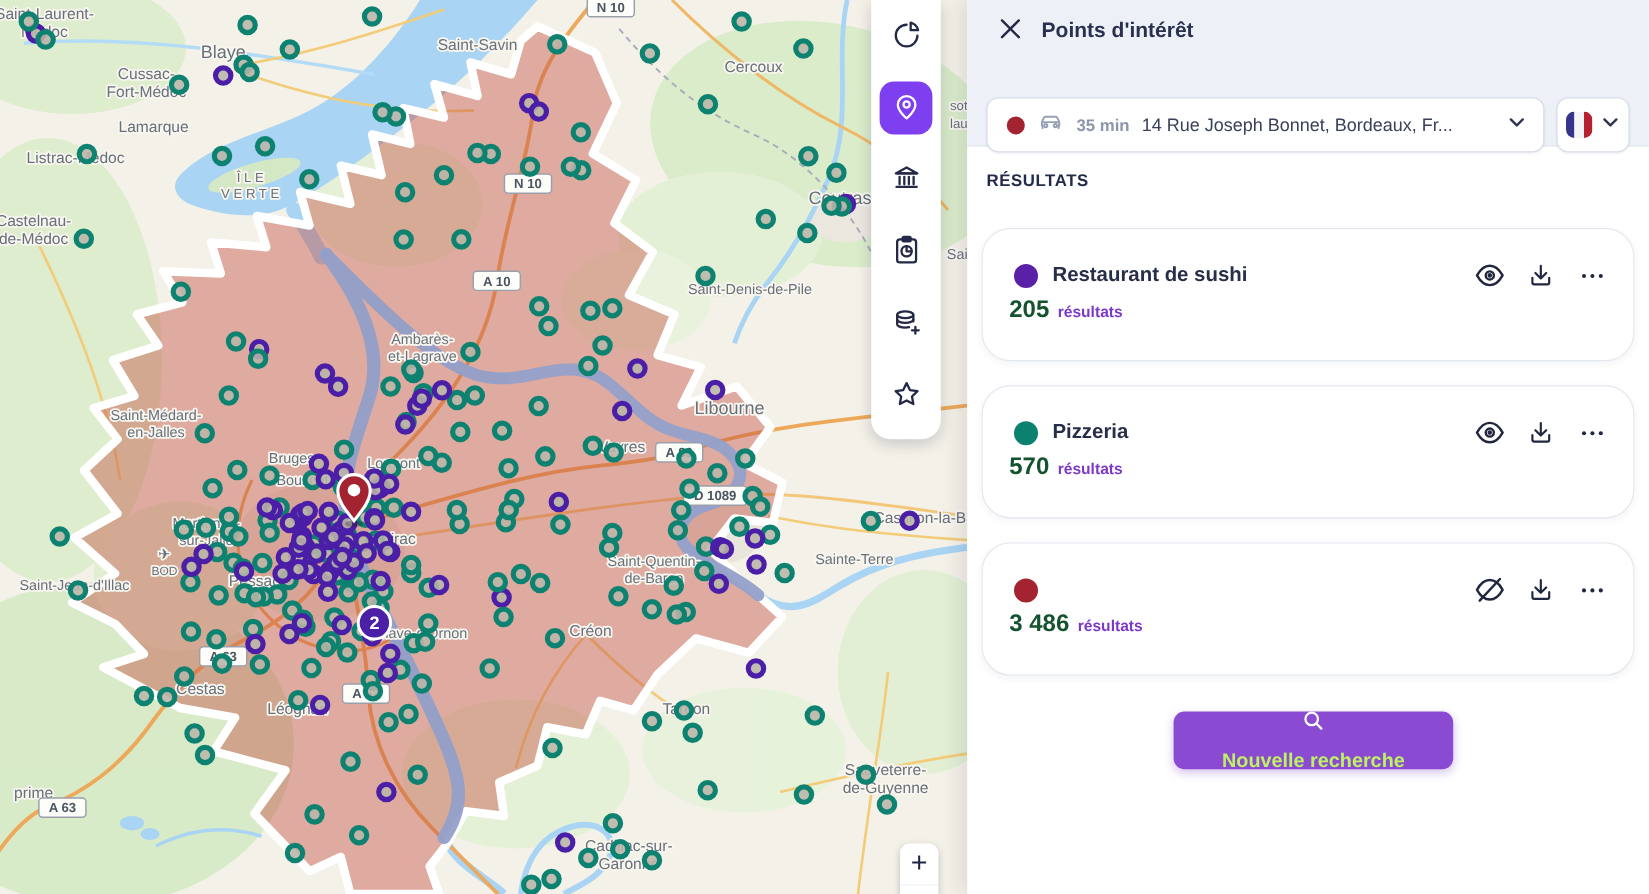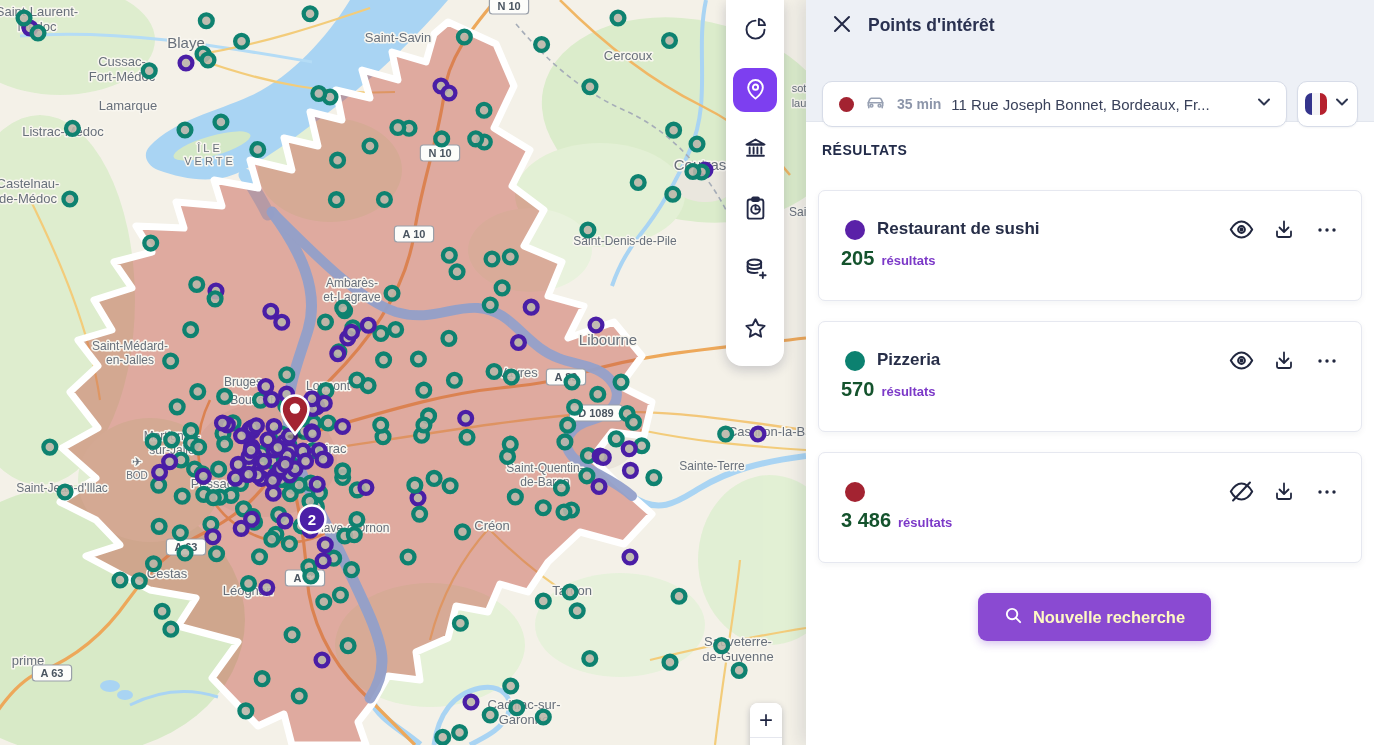--- a/index.html
+++ b/index.html
@@ -60,36 +60,36 @@
   #flag-select{width:61px;height:46px;background:#fff;border:1px solid #d7dce8;border-radius:10px;
                display:flex;align-items:center;justify-content:center;gap:7px;cursor:pointer;
                box-shadow:0 1px 2px rgba(25,30,60,.05);box-sizing:border-box;}
   #flag{width:22px;height:22px;border-radius:7px;overflow:hidden;display:flex;flex:0 0 auto;}
   #flag span{flex:1;}
   .f-blue{background:#34348c;} .f-white{background:#f4f4f6;} .f-red{background:#b5212e;}
 
   #results-heading{position:absolute;top:142px;left:16px;font-size:14px;font-weight:800;
                    color:#222b49;letter-spacing:.5px;}
   .card{position:absolute;left:12px;width:544px;height:111px;background:#fff;border:1px solid #e6e8f0;
-        border-radius:7px;box-shadow:0 2px 6px rgba(25,30,60,.05);box-sizing:border-box;}
+        border-radius:24px;box-shadow:0 2px 6px rgba(25,30,60,.05);box-sizing:border-box;}
   .card-dot{position:absolute;left:26px;top:29px;width:20px;height:20px;border-radius:50%;}
   .card-title{position:absolute;left:58px;top:28px;font-size:17px;font-weight:700;color:#272e48;}
   .card-icons{position:absolute;right:20px;top:26px;display:flex;align-items:center;gap:15px;}
   .icon-btn{border:none;background:transparent;padding:0;cursor:pointer;width:28px;height:28px;
             display:flex;align-items:center;justify-content:center;}
   .icon-btn svg{stroke:#21273f;fill:none;stroke-width:1.8;stroke-linecap:round;stroke-linejoin:round;}
   .eye-svg{width:27px;height:27px;} .dl-svg{width:24px;height:24px;} .more-svg{width:24px;height:24px;}
   .card-count{position:absolute;left:22px;top:56px;display:flex;align-items:baseline;gap:7px;}
   .count-num{font-size:20px;font-weight:700;color:#14532d;}
   .count-unit{font-size:13px;font-weight:700;color:#7c39c8;}
 
   #new-search{position:absolute;left:172px;top:593px;width:233px;height:48px;border:none;
-              border-radius:9px;background:#8a4ad2;color:#fef9c3;font-size:16.5px;font-weight:700;
+              border-radius:9px;background:#8a4ad2;color:#bef264;font-size:16.5px;font-weight:700;
               display:flex;align-items:center;justify-content:center;gap:10px;cursor:pointer;
-              font-family:"Liberation Sans",sans-serif;box-shadow:0 3px 8px rgba(120,60,200,.30);}
+              font-family:"Liberation Sans",sans-serif;box-shadow:0 3px 8px rgba(120,60,200,.30);flex-direction:column;}
   #new-search svg{width:19px;height:19px;stroke:#fff;fill:none;stroke-width:2;stroke-linecap:round;}
 </style>
 </head>
 <body>
 
 <div id="stage">
 
   <div id="map">
     <svg id="mapsvg" width="806" height="745" viewBox="0 0 806 745">
 
@@ -591,21 +591,21 @@
           <span id="route-dot" style="background: rgb(163, 35, 49);"></span>
           <span>
             <svg class="car-icon" viewBox="0 0 24 24">
               <path d="M4.5 15.5 v-3.2 l1.5-3.5 A1.8 1.8 0 0 1 7.7 7.6 h8.6 a1.8 1.8 0 0 1 1.7 1.2 l1.5 3.5 v3.2"></path>
               <path d="M4.5 12.3 h15"></path>
               <circle cx="7.8" cy="15.3" r="1.4"></circle>
                 <circle cx="16.2" cy="15.3" r="1.4"></circle>
               <path d="M5 17.5 v-2 M19 17.5 v-2"></path>
             </svg></span>
           <span id="route-duration">35 min</span>
-          <span id="route-address">11 Rue Joseph Bonnet, Bordeaux, Fr...</span>
+          <span id="route-address">14 Rue Joseph Bonnet, Bordeaux, Fr...</span>
           <span>
             <svg class="chev" viewBox="0 0 16 16">
                 <path d="M3 5.5 L8 10.5 L13 5.5"></path>
               </svg></span>
         </div>
         <div id="flag-select">
           <span id="flag">
             <span class="f-blue"></span>
               <span class="f-white"></span>
               <span class="f-red"></span>

